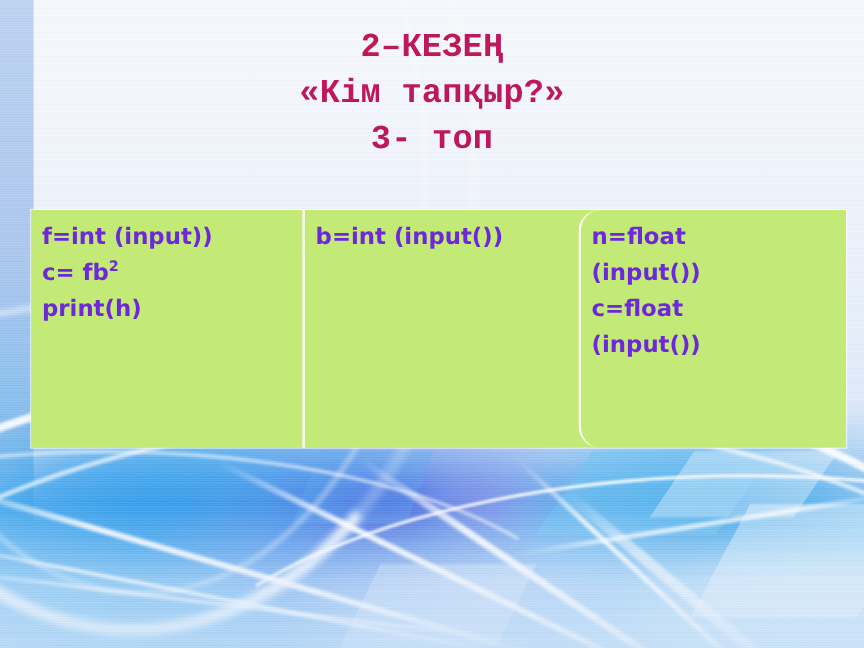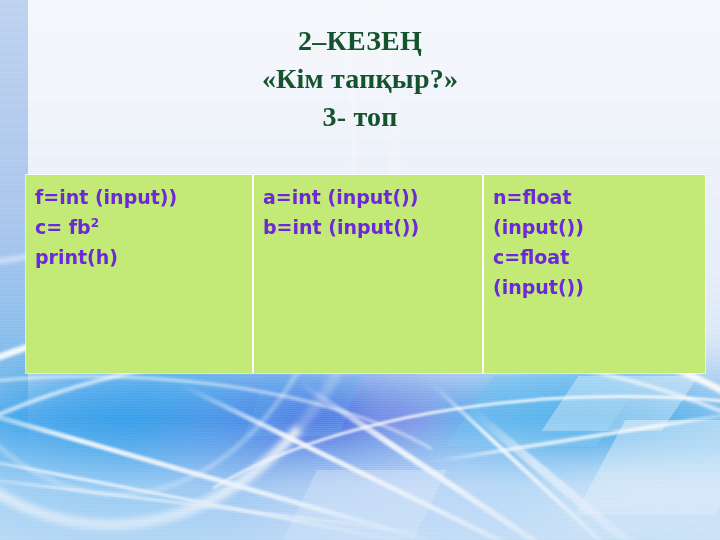--- a/index.html
+++ b/index.html
@@ -164,25 +164,25 @@
   }
 
   
   .title-block {
     position: absolute;
     left: 0; right: 0; top: 22px;
     text-align: center;
     z-index: 5;
   }
   .title-line {
-    font-family: Liberation Serif, serif;
+    font-family: Liberation Mono, monospace;
     font-weight: bold;
     font-size: 28px;
     line-height: 38px;
-    color: #14532d;
+    color: #be185d;
     letter-spacing: .2px;
     white-space: nowrap;
   }
 
   
   .code-table {
     position: absolute;
     left: 26px;
     top: 175px;
     width: 679px;
@@ -193,21 +193,21 @@
     box-shadow: 0 0 0 1px rgba(255,255,255,.65);
   }
   .code-col {
     background: #c3ea77;
     padding: 7px 0 0 9px;
     box-sizing: border-box;
     position: relative;
   }
   .code-col.c1 { width: 226px; }
   .code-col.c2 { width: 230px; border-left: 2px solid #ffffff; }
-  .code-col.c3 { width: 223px; border-left: 2px solid #ffffff; }
+  .code-col.c3 { width: 223px; border-left: 2px solid #ffffff; border-radius: 18px; }
   .code-line {
     font-family: "DejaVu Sans", sans-serif;
     font-weight: bold;
     font-size: 19px;
     line-height: 30px;
     color: #6d28d9;
     white-space: nowrap;
   }
   .code-line sup {
     font-size: 12px;
@@ -268,21 +268,20 @@
     <div class="title-line">3- топ</div>
   </div>
 
   <div class="code-table">
     <div class="code-col c1">
         <div class="code-line">f=int (input))</div>
         <div class="code-line">c= fb<sup>2</sup></div>
         <div class="code-line">print(h)</div>
       </div>
     <div class="code-col c2">
-        <div class="code-line">a=int (input())</div>
         <div class="code-line">b=int (input())</div>
       </div>
     <div class="code-col c3">
         <div class="code-line">n=float</div>
         <div class="code-line">(input())</div>
         <div class="code-line">c=float</div>
         <div class="code-line">(input())</div>
       </div>
   </div>
 

